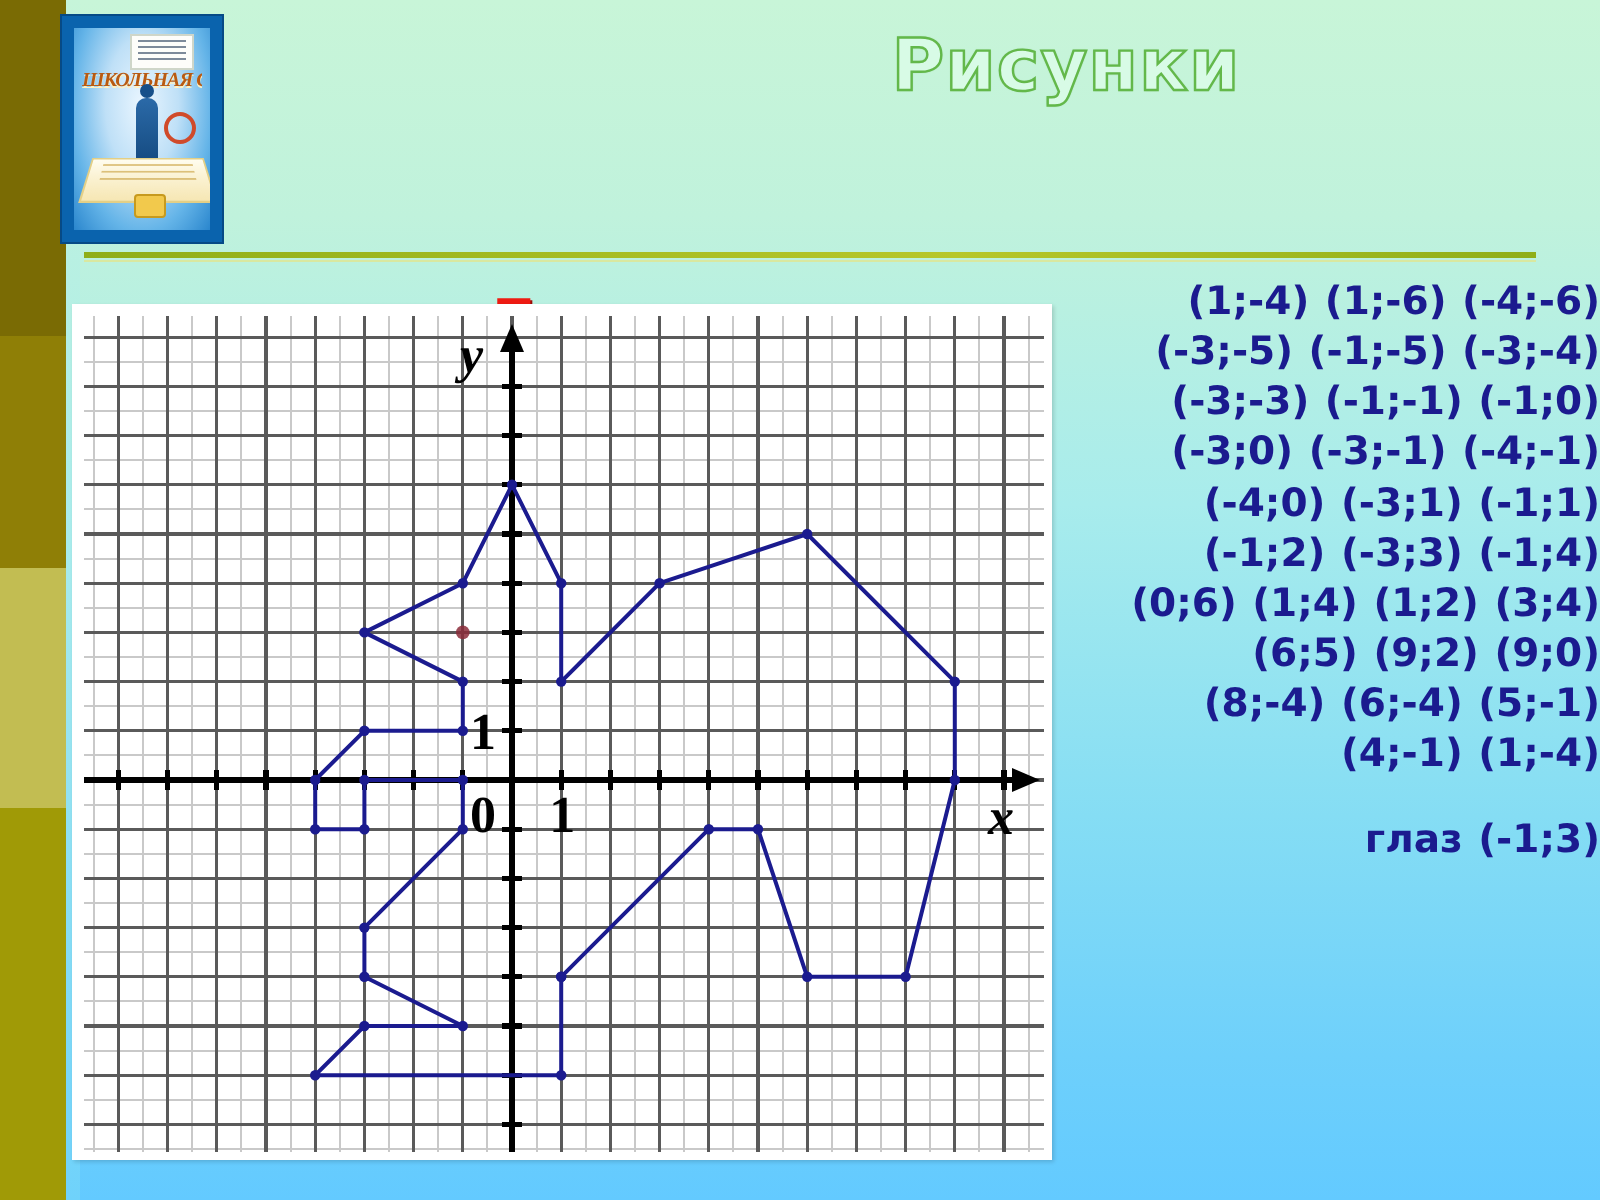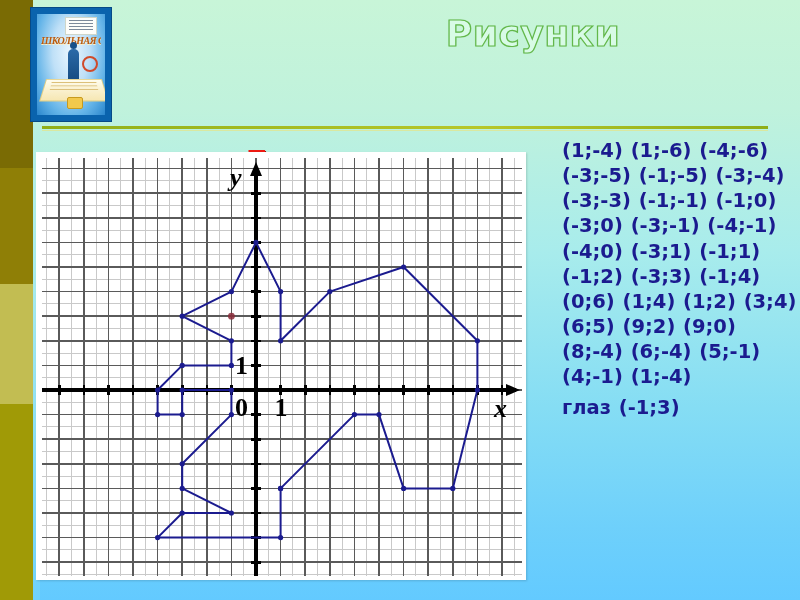--- a/index.html
+++ b/index.html
@@ -87,25 +87,25 @@
     box-shadow:1px 1px 2px rgba(0,0,0,.15);
   }
   .plotwrap{position:absolute;left:4px;top:4px;width:480px;height:418px;overflow:hidden;}
   svg.plot{display:block;}
 
   
   .coords{
     position:absolute;left:562px;top:138px;width:238px;
     font-family:"DejaVu Sans", sans-serif;font-weight:bold;
     font-size:19.5px;line-height:1.29;
-    color:#1b1b8f;text-align:left;
+    color:#1b1b8f;text-align:right;
     letter-spacing:0px;
     word-spacing:1px;
   }
-  .coords .eye{display:block;margin-top:6px;}
+  .coords .eye{display:block;margin-top:18px;}
 </style>
 </head>
 <body>
 
 <div id="slide">
 
   <div class="leftbar">
     <div class="seg seg-a"></div>
     <div class="seg seg-b"></div>
     <div class="seg seg-c"></div>

